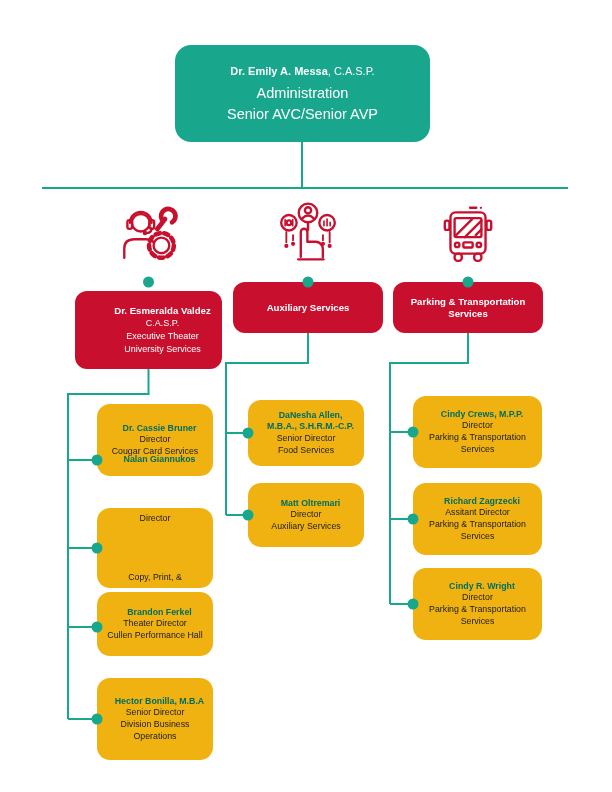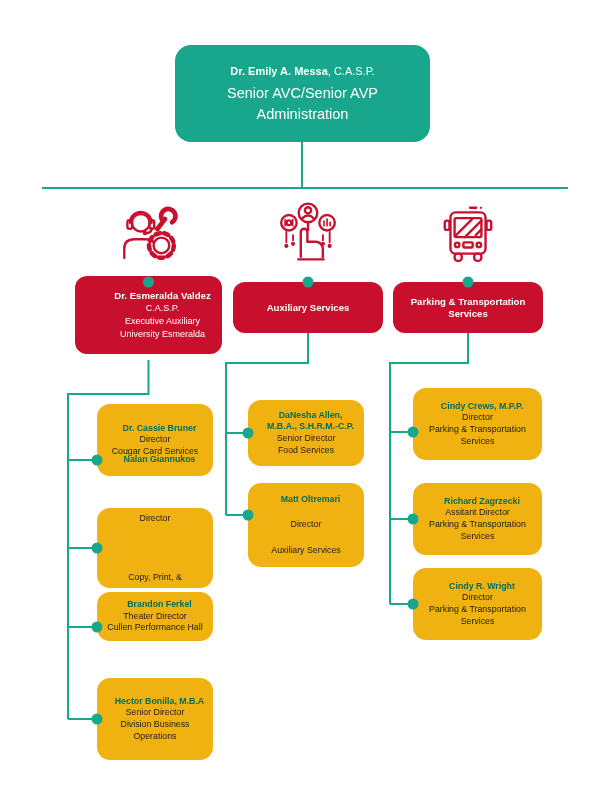--- a/index.html
+++ b/index.html
@@ -42,22 +42,22 @@
       <path d="M68 460 H97 M68 548 H97 M68 627 H97 M68 719 H97"></path>
       <path d="M308 333 V363 H226 V515"></path>
       <path d="M226 433 H248 M226 515 H248"></path>
       <path d="M468 333 V363 H390 V604"></path>
       <path d="M390 432 H413 M390 519 H413 M390 604 H413"></path>
     </g>
   </svg>
 
   <div class="node root-node" style="left:175px;top:45px;width:255px;height:97px;">
     <div class="root-name-line"><span class="bold">Dr. Emily A. Messa</span><span>, C.A.S.P.</span></div>
+    <div>Administration</div>
     <div>Senior AVC/Senior AVP</div>
-    <div>Administration</div>
   </div>
 
   <div class="icon" style="left:115px;top:199px;">
     <svg width="66" height="66" viewBox="0 0 64 64" aria-hidden="true">
       <g stroke="var(--red)" stroke-width="2.3" fill="none" stroke-linecap="round" stroke-linejoin="round">
         <path d="M41 29 L48.5 19.5" stroke-width="4.6"></path>
         <path d="M45.5 20 a7 7 0 1 1 9.8 2.6" stroke-width="4.6"></path>
         <circle cx="25" cy="23" r="8.5"></circle>
         <path d="M14.5 23 a10.5 10.5 0 0 1 21 0"></path>
         <rect x="12" y="20.5" width="4.5" height="8.5" rx="2"></rect>
@@ -107,25 +107,25 @@
         <path d="M20.5 35 L36 19.5 M29 37 L45 21 M39.5 35 L45 29.5"></path>
         <circle cx="21.5" cy="44.5" r="2.2"></circle>
         <circle cx="42.5" cy="44.5" r="2.2"></circle>
         <rect x="27.5" y="42" width="9" height="5" rx="1"></rect>
         <rect x="19" y="53" width="7" height="7" rx="3"></rect>
         <rect x="38" y="53" width="7" height="7" rx="3"></rect>
       </g>
     </svg>
   </div>
 
-  <div class="node red-node" style="left:75px;top:276px;width:147px;height:78px;padding-left:32px;">
+  <div class="node red-node" style="left:75px;top:291px;width:147px;height:78px;padding-left:32px;">
     <div class="name">Dr. Esmeralda Valdez</div>
     <div>C.A.S.P.</div>
-    <div>Executive Auxiliary</div>
-    <div>University Esmeralda</div>
+    <div>Executive Theater</div>
+    <div>University Services</div>
   </div>
 
   <div class="node red-node" style="left:233px;top:282px;width:150px;height:51px;">
     <div class="label">Auxiliary Services</div>
   </div>
 
   <div class="node red-node" style="left:393px;top:282px;width:150px;height:51px;">
     <div class="label">Parking &amp; Transportation</div>
     <div class="label">Services</div>
   </div>
@@ -136,47 +136,47 @@
     <div>Cougar Card Services</div>
   </div>
 
   <div class="node gold-node" style="left:97px;top:508px;width:116px;height:80px;gap:47px;">
     <div class="name">Nalan Giannukos</div>
     <div>Director</div>
     <div>Copy, Print, &amp;</div>
     <div>Delivery Services</div>
   </div>
 
-  <div class="node gold-node" style="left:97px;top:592px;width:116px;height:49px;">
+  <div class="node gold-node" style="left:97px;top:592px;width:116px;height:64px;">
     <div class="name">Brandon Ferkel</div>
     <div>Theater Director</div>
     <div>Cullen Performance Hall</div>
   </div>
 
   <div class="node gold-node" style="left:97px;top:678px;width:116px;height:82px;">
     <div class="name">Hector Bonilla, M.B.A</div>
     <div>Senior Director</div>
     <div>Division Business</div>
     <div>Operations</div>
   </div>
 
   <div class="node gold-node" style="left:248px;top:400px;width:116px;height:66px;">
     <div class="name">DaNesha Allen,</div>
     <div class="name">M.B.A., S.H.R.M.-C.P.</div>
     <div>Senior Director</div>
     <div>Food Services</div>
   </div>
 
-  <div class="node gold-node" style="left:248px;top:483px;width:116px;height:84px;gap:14px;">
+  <div class="node gold-node" style="left:248px;top:483px;width:116px;height:64px;">
     <div class="name">Matt Oltremari</div>
     <div>Director</div>
     <div>Auxiliary Services</div>
   </div>
 
-  <div class="node gold-node" style="left:413px;top:388px;width:129px;height:72px;justify-content:center;">
+  <div class="node gold-node" style="left:413px;top:396px;width:129px;height:72px;justify-content:center;">
     <div class="name">Cindy Crews, M.P.P.</div>
     <div>Director</div>
     <div>Parking &amp; Transportation</div>
     <div>Services</div>
   </div>
 
   <div class="node gold-node" style="left:413px;top:483px;width:129px;height:72px;">
     <div class="name">Richard Zagrzecki</div>
     <div>Assitant Director</div>
     <div>Parking &amp; Transportation</div>

